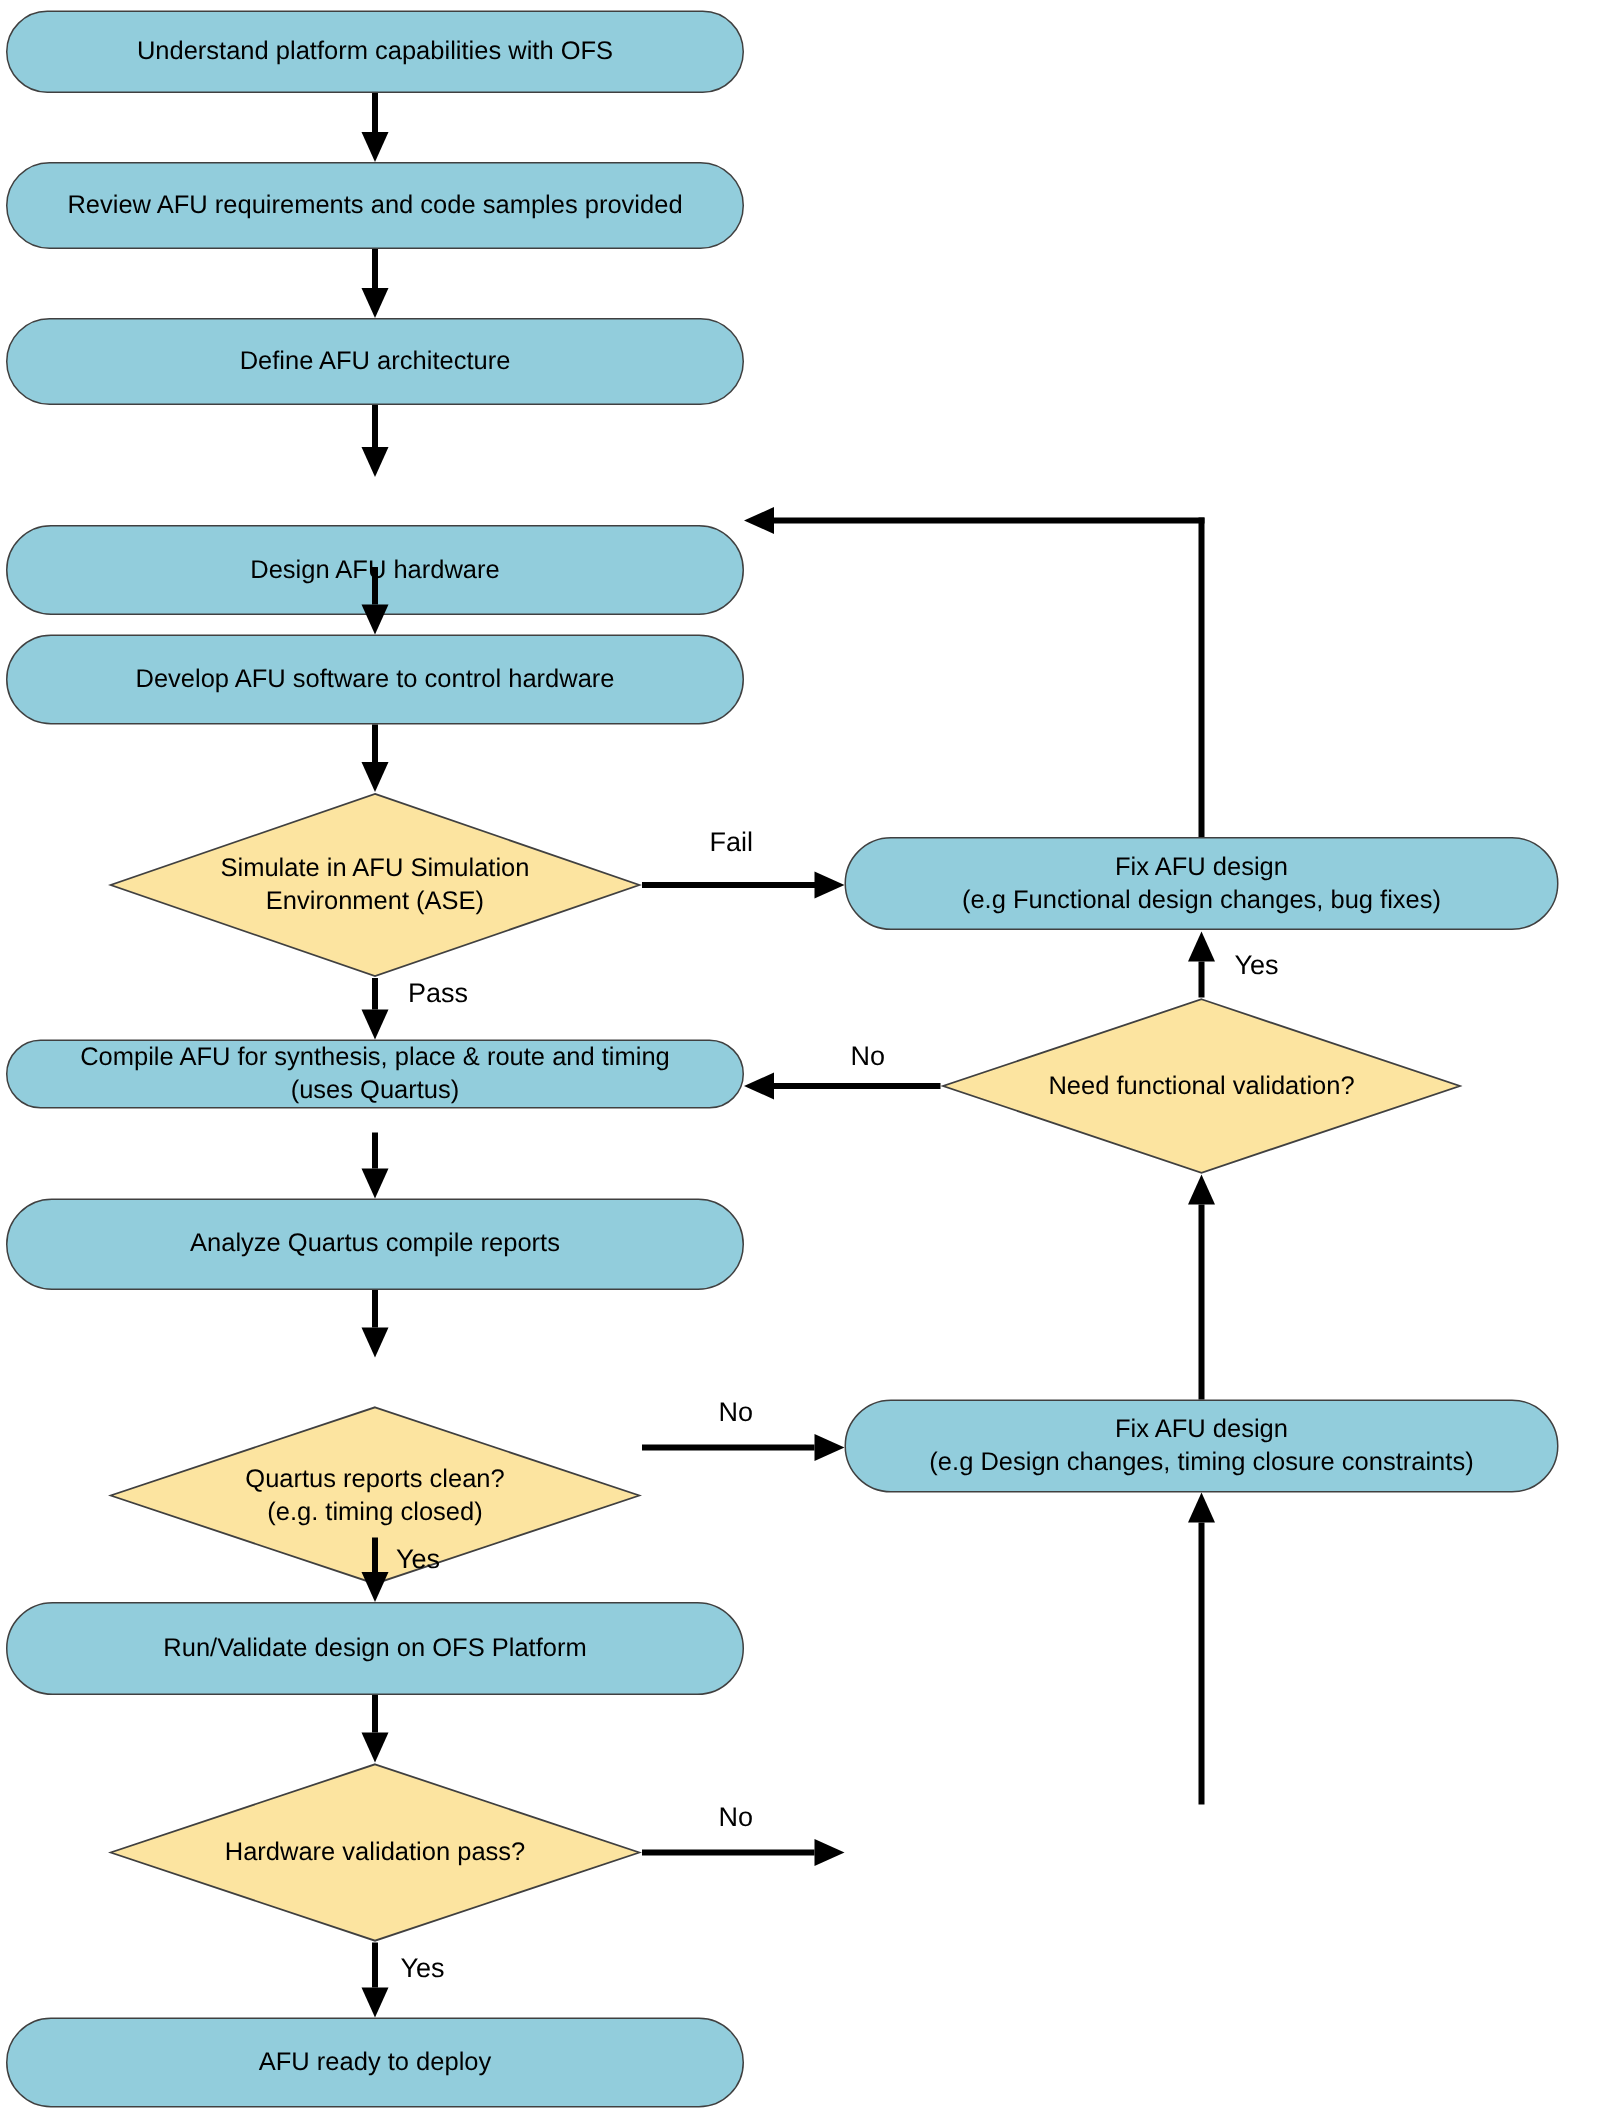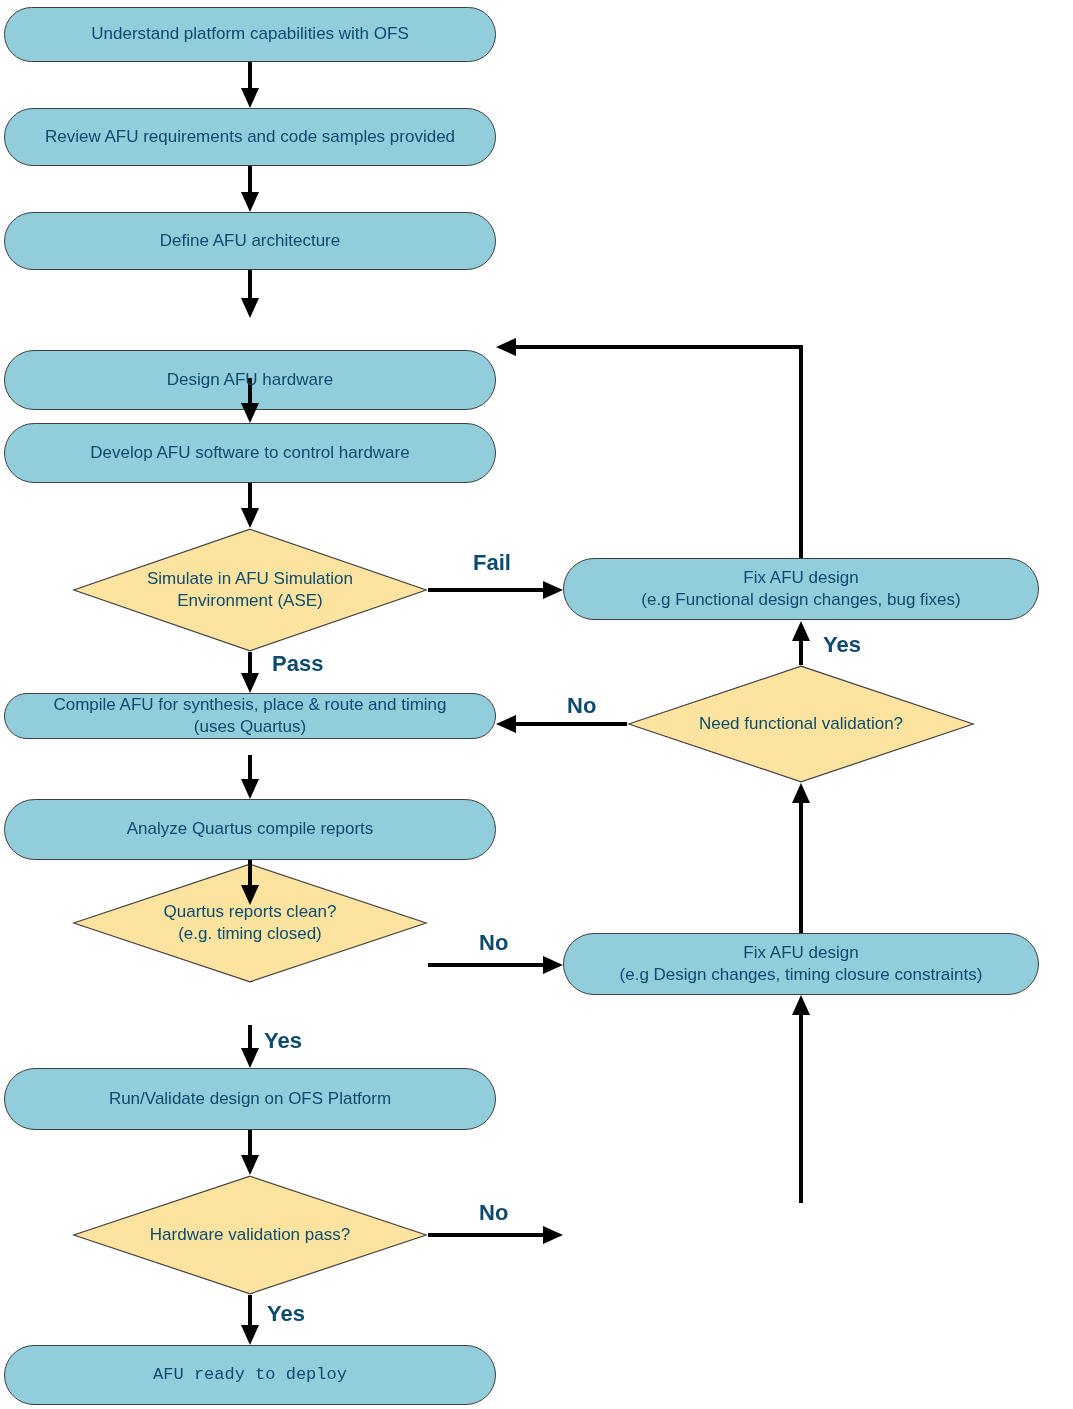--- a/index.html
+++ b/index.html
@@ -1,21 +1,21 @@
 <!DOCTYPE html>
 <html style="--process_fill: #92CDDC; --decision_fill: #FCE4A0; --shape_border: #404040; --line_color: #000000;"><head>
 <meta charset="utf-8">
 <style>
   html,body { margin:0; padding:0; background:#ffffff; }
   #canvas {
     position:relative;
     width:1073px; height:1409px;
     background:#ffffff;
     font-family:"Liberation Sans", sans-serif;
-    color:#0c4a6e;
+    color:#000000;
     overflow:hidden;
   }
   .process {
     position:absolute;
     background:var(--process_fill, #92CDDC);
     border:1.5px solid var(--shape_border, #404040);
     border-radius:32px;
     display:flex; align-items:center; justify-content:center;
     text-align:center;
     box-sizing:border-box;
@@ -32,21 +32,21 @@
     display:flex; align-items:center; justify-content:center;
     text-align:center;
   }
   .decision svg { position:absolute; left:0; top:0; width:100%; height:100%; z-index:0; }
   .line { position:absolute; background:var(--line_color, #000000); }
   .ah { position:absolute; width:0; height:0; }
   .ah-down  { border-left:9px solid transparent; border-right:9px solid transparent; border-top:20px solid var(--line_color, #000); }
   .ah-up    { border-left:9px solid transparent; border-right:9px solid transparent; border-bottom:20px solid var(--line_color, #000); }
   .ah-left  { border-top:9px solid transparent; border-bottom:9px solid transparent; border-right:20px solid var(--line_color, #000); }
   .ah-right { border-top:9px solid transparent; border-bottom:9px solid transparent; border-left:20px solid var(--line_color, #000); }
-  .edge-label { position:absolute; font-size:22px; line-height:1;font-weight:bold; }
+  .edge-label { position:absolute; font-size:18px; line-height:1; }
 </style>
 </head>
 <body>
 
 <div id="canvas">
 
   <div class="process" style="left:4px; top:7px; width:492px; height:55px;">
     <span>Understand platform capabilities with OFS</span>
   </div>
   <div class="process" style="left:4px; top:108px; width:492px; height:58px;">
@@ -71,40 +71,40 @@
   </div>
 
   <div class="process" style="left:4px; top:693px; width:492px; height:46px;">
     <span>Compile AFU for synthesis, place &amp; route and timing
 (uses Quartus)</span>
   </div>
   <div class="process" style="left:4px; top:799px; width:492px; height:61px;">
     <span>Analyze Quartus compile reports</span>
   </div>
 
-  <div class="decision" style="left:72px; top:863px; width:356px; height:120px;text-align:center;">
+  <div class="decision" style="left:72px; top:937px; width:356px; height:120px;text-align:center;">
     <svg viewBox="0 0 200 100" preserveAspectRatio="none">
       <polygon points="100,1 199,50 100,99 1,50" fill="#FCE4A0" stroke="#404040" stroke-width="1.2" vector-effect="non-scaling-stroke"></polygon>
     </svg>
     <span>Quartus reports clean?
 (e.g. timing closed)</span>
   </div>
 
   <div class="process" style="left:4px; top:1068px; width:492px; height:62px;">
     <span>Run/Validate design on OFS Platform</span>
   </div>
 
   <div class="decision" style="left:72px; top:1175px; width:356px; height:120px;">
     <svg viewBox="0 0 200 100" preserveAspectRatio="none">
       <polygon points="100,1 199,50 100,99 1,50" fill="#FCE4A0" stroke="#404040" stroke-width="1.2" vector-effect="non-scaling-stroke"></polygon>
     </svg>
     <span>Hardware validation pass?</span>
   </div>
 
-  <div class="process" style="left:4px; top:1345px; width:492px; height:60px;font-family:Liberation Mono, monospace;">
+  <div class="process" style="left:4px; top:1345px; width:492px; height:60px;">
     <span>AFU ready to deploy</span>
   </div>
 
   <div class="process" style="left:563px; top:558px; width:476px; height:62px;">
     <span>Fix AFU design
 (e.g Functional design changes, bug fixes)</span>
   </div>
 
   <div class="decision" style="left:627px; top:665px; width:348px; height:118px;">
     <svg viewBox="0 0 200 100" preserveAspectRatio="none">

